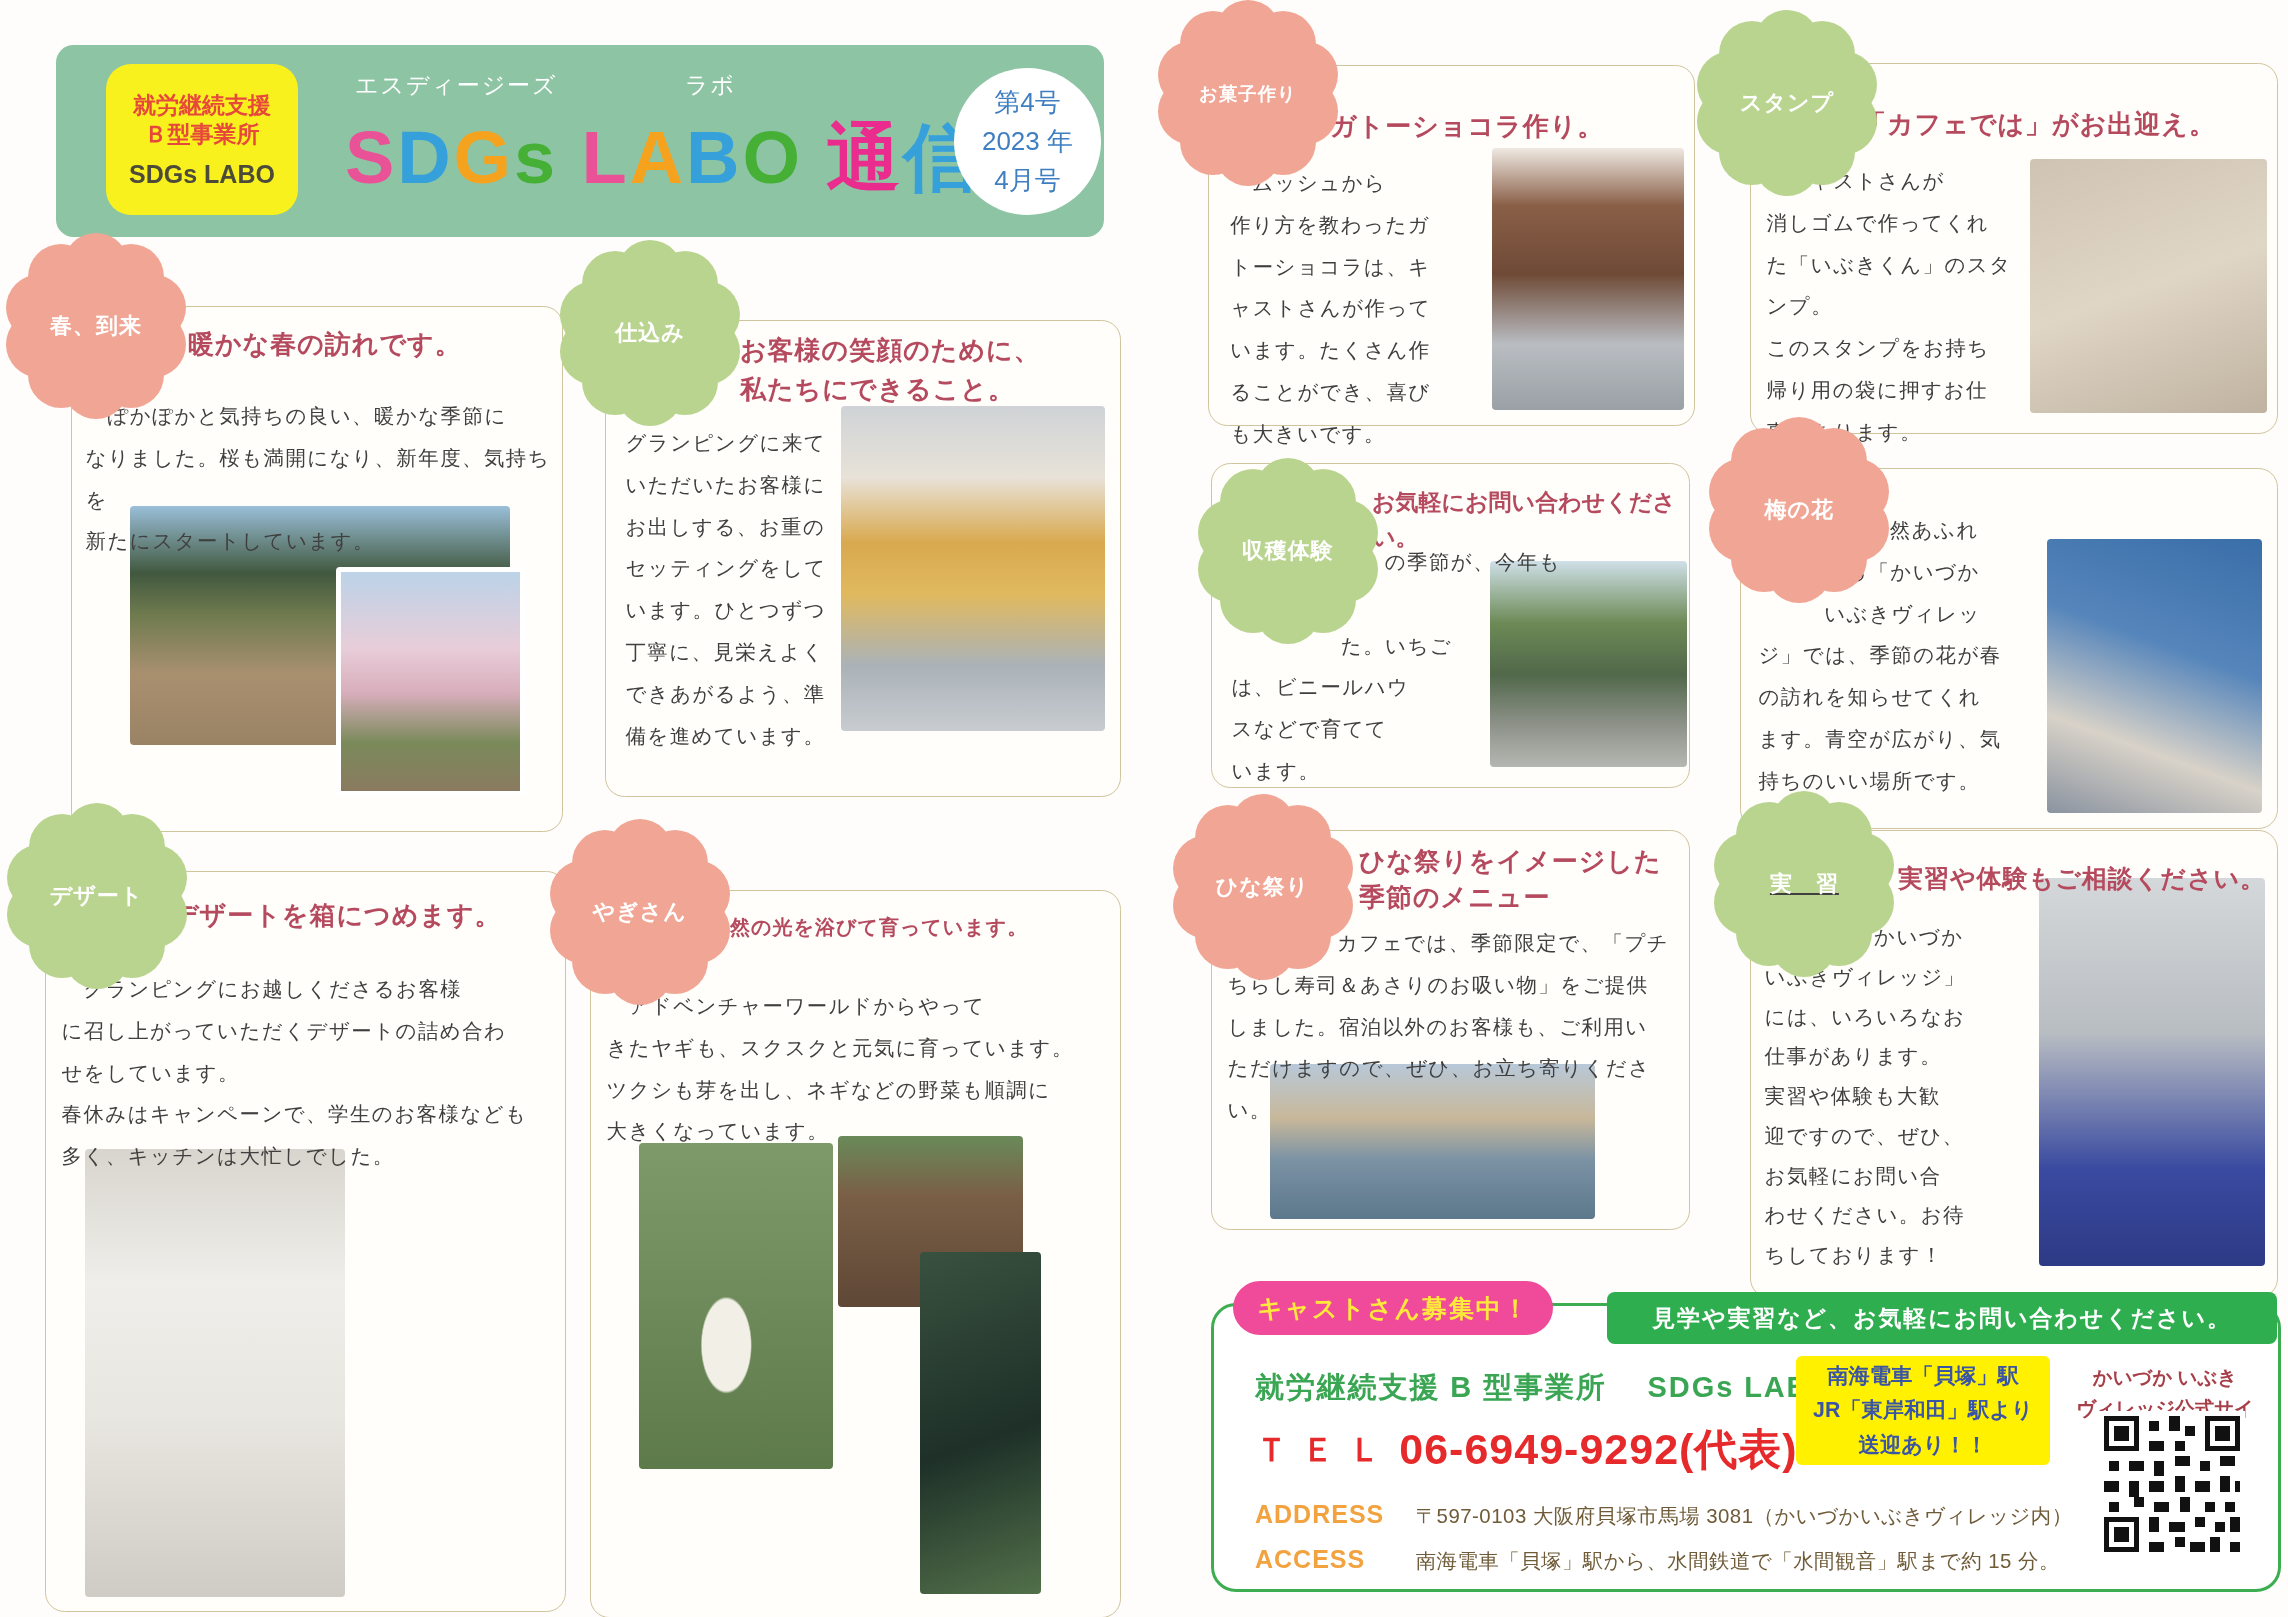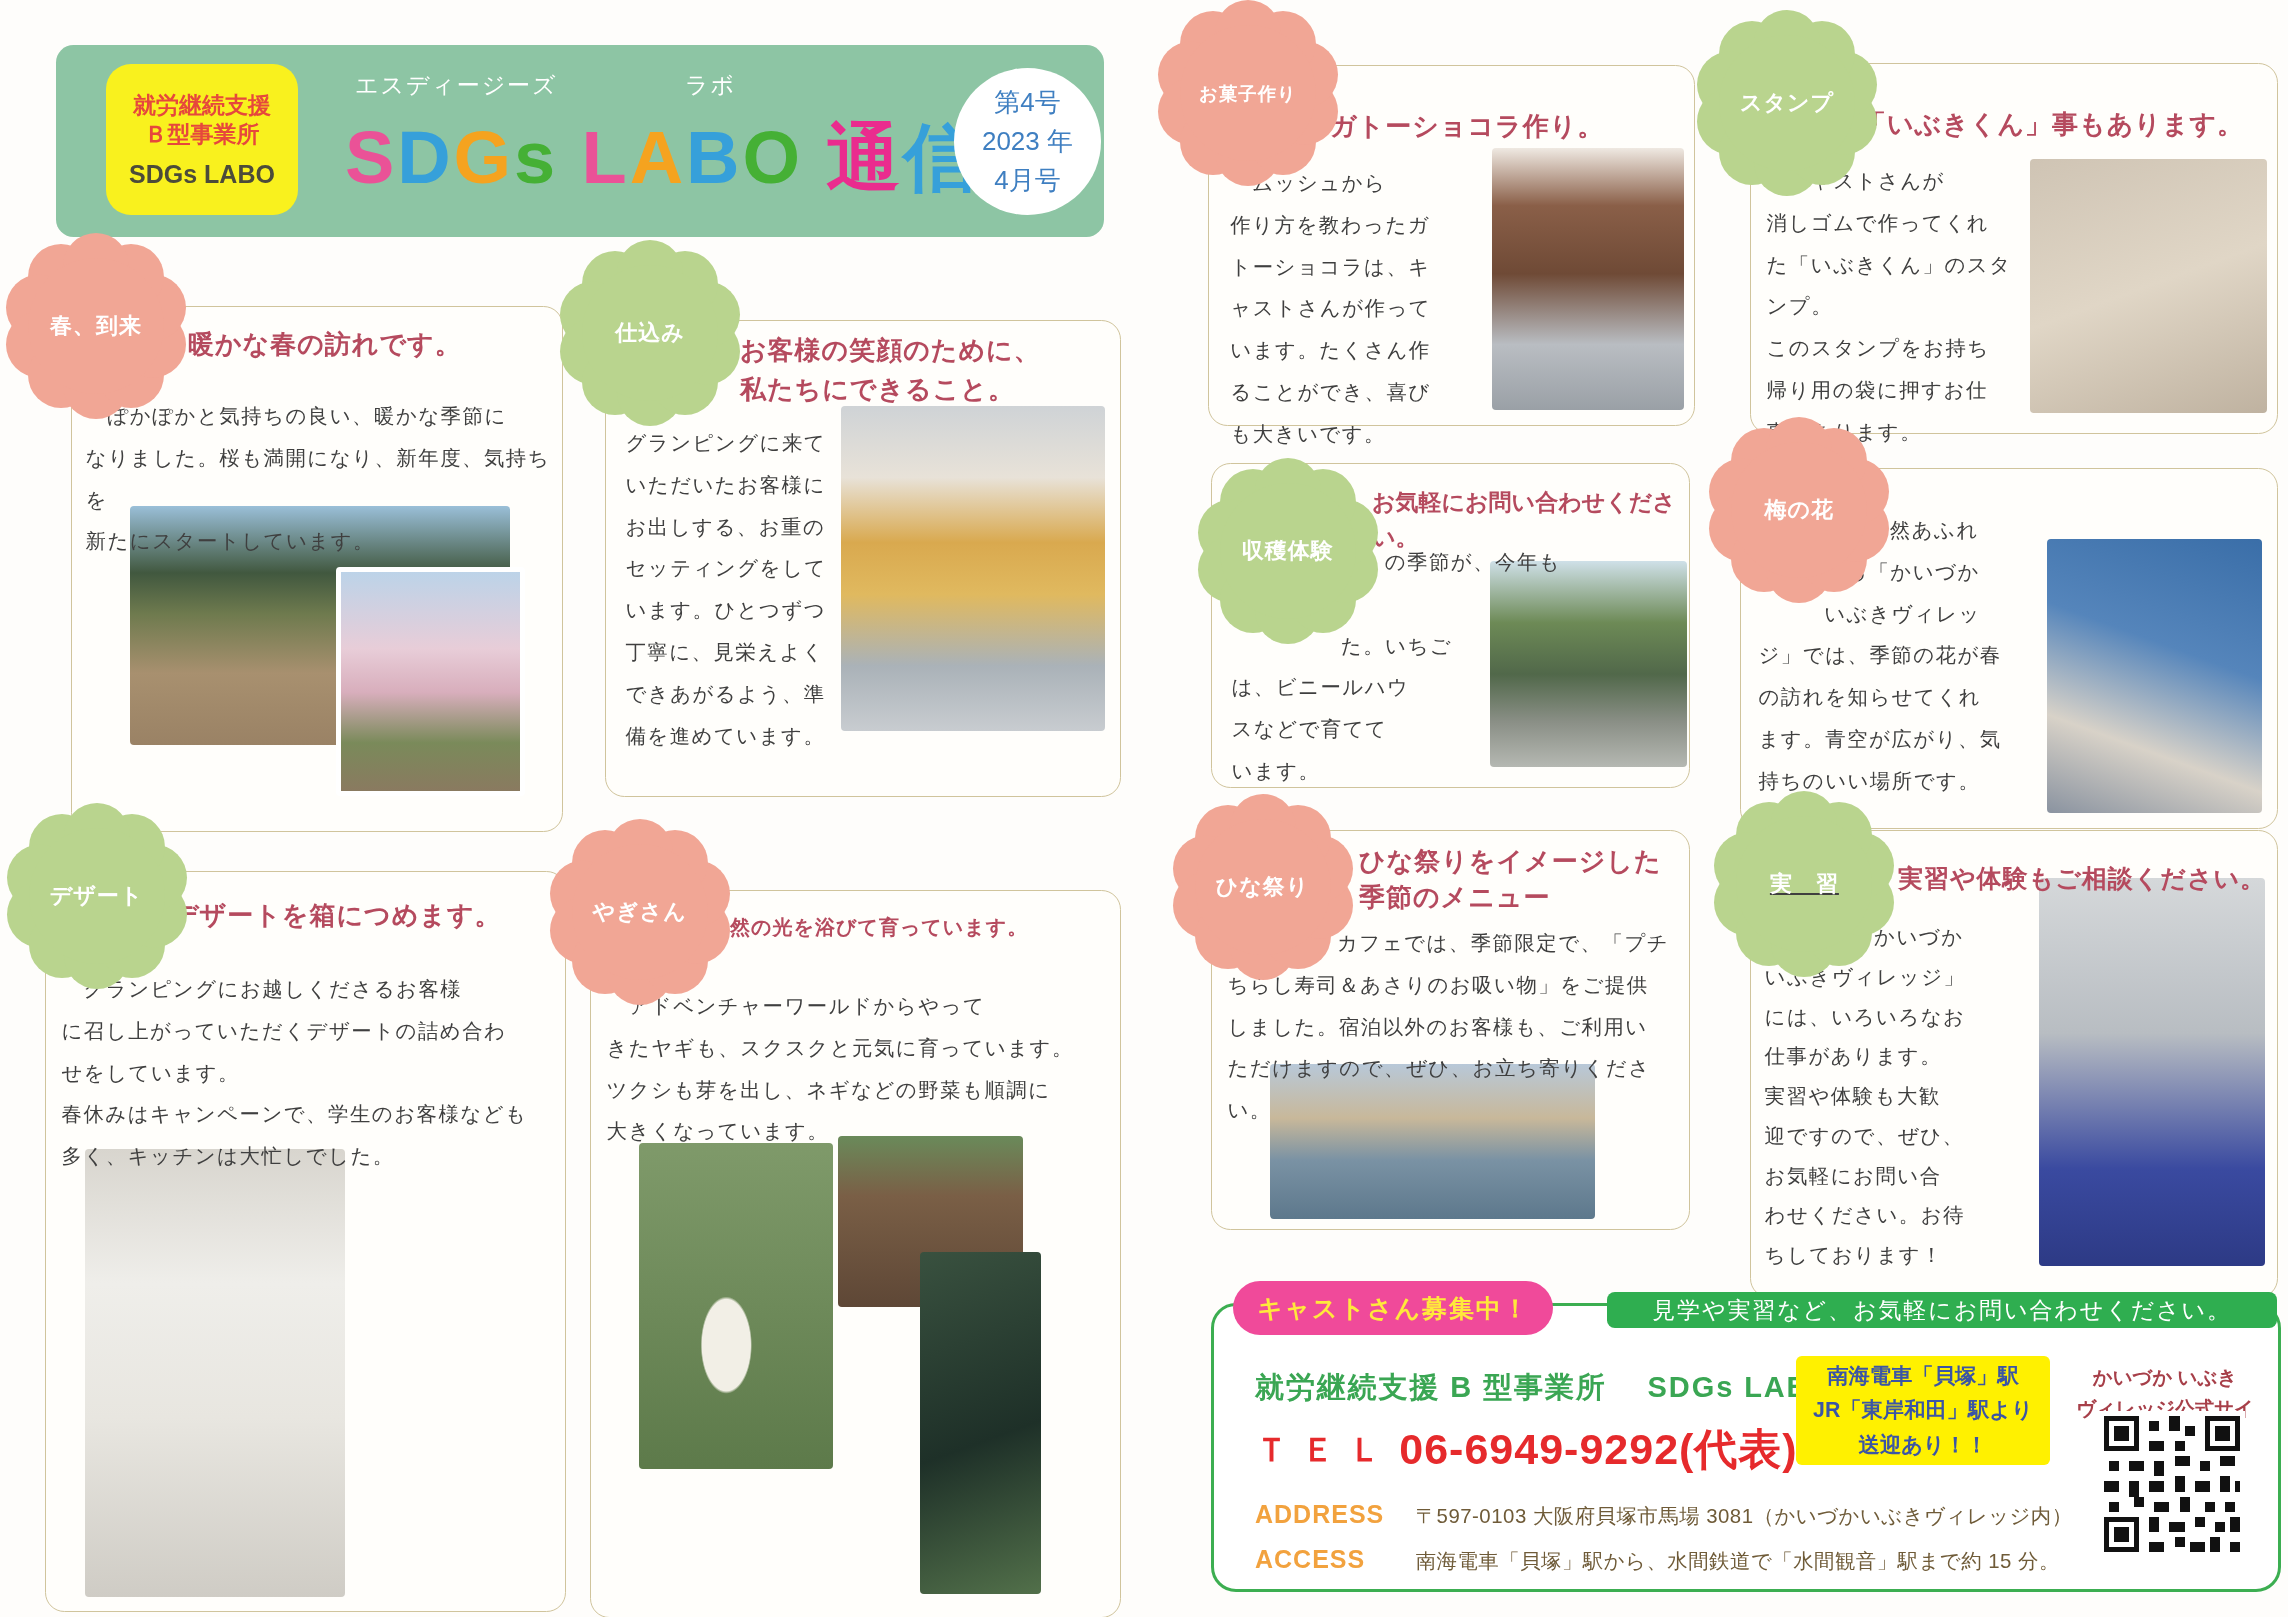--- a/index.html
+++ b/index.html
@@ -58,22 +58,22 @@
   .ph-plum{background:linear-gradient(200deg,#3a6ea8 0%,#5585bb 40%,#d8d2c8 72%,#8a93a0 100%);}
   .ph-hina{background:linear-gradient(180deg,#b8c8d8 0%,#c8b89a 35%,#7a92a4 62%,#5d788c 100%);}
   .ph-worker{background:linear-gradient(180deg,#d5d8da 0%,#b8bdc2 40%,#3a4aa0 75%,#2d3a85 100%);}
 
   
   .contact{position:absolute;left:1211px;top:1303px;width:1064px;height:283px;background:#ffffff;
            border:3.9px solid var(--contact-green,#3cae51);border-radius:25px;}
   .recruit-pill{position:absolute;left:19.4px;top:-25px;width:320px;height:54px;border-radius:27px;
                 background:var(--pill-magenta,#f04a9a);color:var(--pill-yellow,#ffe93b);
                 font-size:25px;font-weight:bold;display:flex;align-items:center;justify-content:center;letter-spacing:1.9px;}
-  .inquiry-banner{position:absolute;left:393px;top:-13.6px;width:670px;height:36px;border-radius:7.8px;
-                  background:var(--inquiry-green,#2fae50);color:#ffffff;font-size:23px;font-weight:normal;
+  .inquiry-banner{position:absolute;left:393px;top:-13.6px;width:670px;height:52px;border-radius:7.8px;
+                  background:var(--inquiry-green,#2fae50);color:#ffffff;font-size:23px;font-weight:bold;
                   display:flex;align-items:center;justify-content:center;letter-spacing:1.9px;}
   .org-line{position:absolute;left:41px;top:62px;color:var(--link-green,#3aa653);font-size:29px;font-weight:bold;letter-spacing:1.9px;}
   .shuttle-box{position:absolute;left:582px;top:50px;width:254px;height:109px;background:var(--shuttle-yellow,#fff100);
                border-radius:5.8px;color:var(--shuttle-blue,#3b55a5);font-size:21.3px;font-weight:bold;line-height:1.6;
                display:flex;align-items:center;justify-content:center;text-align:center;white-space:pre-line;}
   .site-label{position:absolute;left:854px;top:56px;width:194px;color:var(--site-red,#a73f49);
               font-size:19.4px;font-weight:bold;text-align:center;line-height:1.6;white-space:pre-line;}
   .tel-row{position:absolute;left:41px;top:115px;color:var(--tel-red,#e62a2c);font-weight:bold;}
   .tel-label{font-size:33px;letter-spacing:13.6px;vertical-align:middle;}
   .tel-number{font-size:43px;letter-spacing:1px;vertical-align:middle;}
@@ -173,21 +173,21 @@
 います。たくさん作
 ることができ、喜び
 も大きいです。</p>
     <div class="photo ph-gateau" style="left:283px;top:82px;width:192px;height:262px;"></div>
   </section>
 
   <section class="card" style="left:1750px;top:63px;width:526px;height:369px;">
     <div class="badge badge-green" style="left:-32px;top:-29px;">
       <span class="badge-label">スタンプ</span>
     </div>
-    <h2 class="card-title" style="left:109px;top:41px;">「いぶきくん」事もあります。</h2>
+    <h2 class="card-title" style="left:109px;top:41px;">「カフェでは」がお出迎え。</h2>
     <p class="card-body" style="left:15.5px;top:97px;width:277px;">　キャストさんが
 消しゴムで作ってくれ
 た「いぶきくん」のスタ
 ンプ。
 このスタンプをお持ち
 帰り用の袋に押すお仕
 事もあります。</p>
     <div class="photo ph-stamps" style="left:279px;top:95px;width:237px;height:254px;"></div>
   </section>
 

